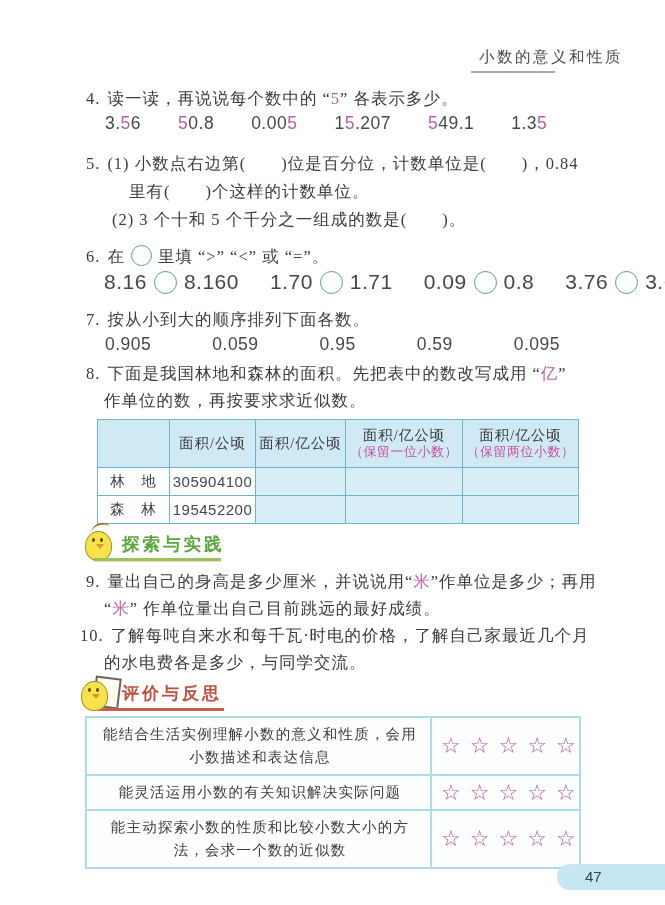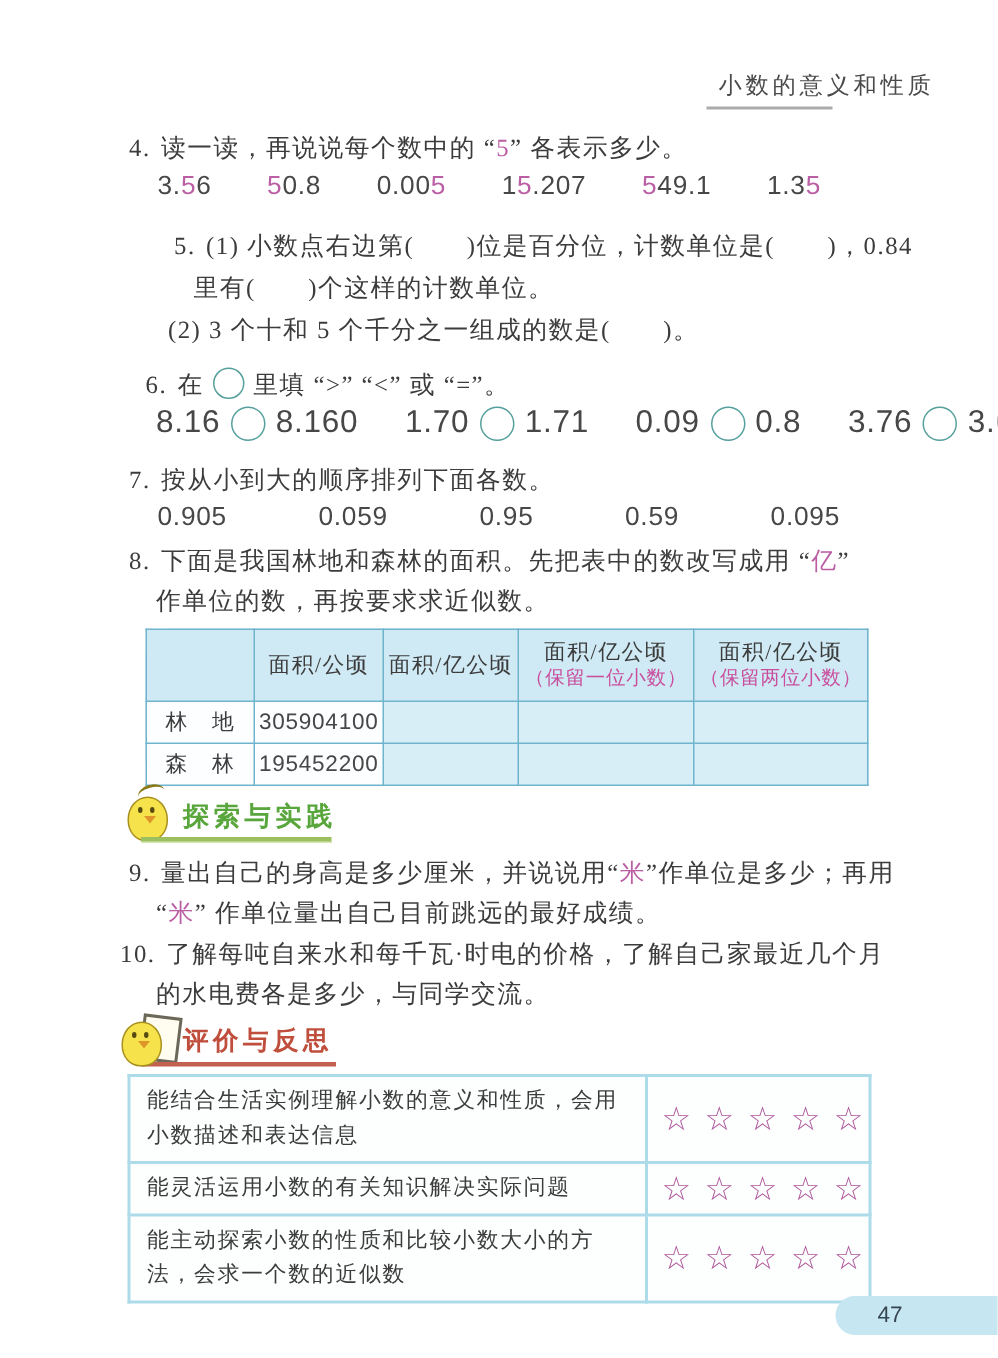--- a/index.html
+++ b/index.html
@@ -71,21 +71,21 @@
   .chick .antenna{position:absolute;left:10px;top:-1px;width:18px;height:10px;border-top:2px solid #8a7a1a;border-radius:50% 50% 0 0;transform:rotate(-14deg);}
   .chick .board{position:absolute;left:16px;top:3px;width:22px;height:27px;background:#fffdf0;border:2px solid #6b685a;transform:rotate(7deg);}
   .chick .body.front{z-index:2;}
 
   
   .eval-table{
     position:absolute;left:85px;top:716px;width:494px;
     border-collapse:collapse;table-layout:fixed;background:#fdfefe;
   }
   .eval-table td{
-    border:2px solid #aedbe9;vertical-align:middle;
+    border:2px solid #aedbe9;vertical-align:middle;text-align:center;
   }
   .eval-table .crit{
     font-size:14.5px;letter-spacing:1.2px;line-height:23px;color:#3c3c3c;
     padding:5px 8px 5px 11px;white-space:normal;
   }
   .eval-table .stars{
     text-align:center;color:var(--star_pink,#b0589c);
     font-size:22px;letter-spacing:9px;padding-left:9px;white-space:nowrap;
   }
 
@@ -112,27 +112,27 @@
   </div>
   <div class="abs sans numrow" style="left:105px;top:113px;gap:37px;">
     <span><span>3.</span><span class="hl">5</span><span>6</span></span>
     <span><span class="hl">5</span><span>0.8</span></span>
     <span><span>0.00</span><span class="hl">5</span></span>
     <span><span>1</span><span class="hl">5</span><span>.207</span></span>
     <span><span class="hl">5</span><span>49.1</span></span>
     <span><span>1.3</span><span class="hl">5</span></span>
   </div>
 
-  <div class="abs cn qline" style="left:86px;top:152px;margin-left:30px;">
+  <div class="abs cn qline" style="left:86px;top:152px;">
     <span class="qlabel">5.</span><span>(1) 小数点右边第(　　)位是百分位，计数单位是(　　)，0.84</span>
   </div>
   <div class="abs cn qline" style="left:129px;top:180px;">里有(　　)个这样的计数单位。</div>
   <div class="abs cn qline" style="left:112px;top:208px;">(2) 3 个十和 5 个千分之一组成的数是(　　)。</div>
 
-  <div class="abs cn qline" style="left:86px;top:245px;margin-left:11px;">
+  <div class="abs cn qline" style="left:86px;top:245px;">
     <span class="qlabel">6.</span><span>在</span><span class="inline-circle"></span><span>里填 “&gt;” “&lt;” 或 “=”。</span>
   </div>
   <div class="abs sans numrow" style="left:104px;top:270px;gap:31px;font-size:21px;">
     <span class="cmp-pair">
         <span>8.16</span>
         <span class="cmp-circle"></span>
         <span>8.160</span>
       </span>
     <span class="cmp-pair">
         <span>1.70</span>

